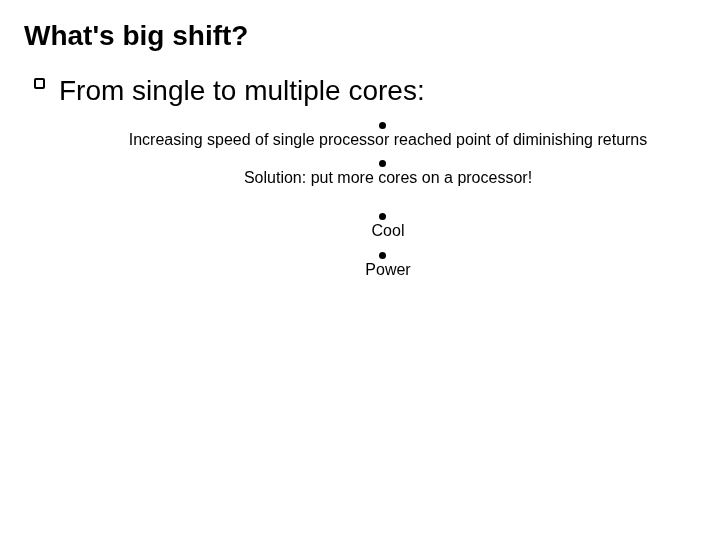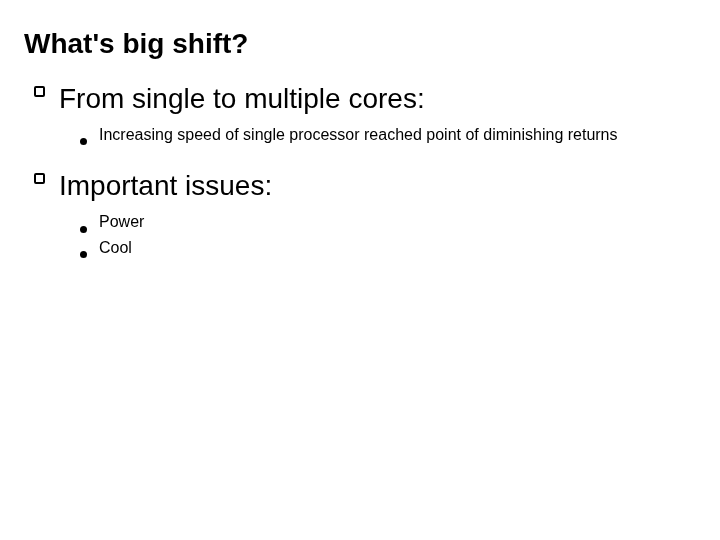--- a/index.html
+++ b/index.html
@@ -8,21 +8,21 @@
     width: 720px;
     height: 540px;
     background: #fff;
     font-family: Arial, Helvetica, sans-serif;
     color: #000;
   }
   .slide {
     box-sizing: border-box;
     width: 720px;
     height: 540px;
-    padding: 28px 24px 24px 24px;
+    padding: 20px 24px 24px 24px;
   }
   .title {
     font-size: 28px;
     font-weight: bold;
     margin: 0 0 20px 0;
   }
   .level1 {
     display: flex;
     align-items: flex-start;
     margin: 8px 0 6px 10px;
@@ -33,23 +33,24 @@
     height: 11px;
     border: 2px solid #000;
     border-radius: 2px;
     margin-top: 6px;
     margin-right: 14px;
     flex: 0 0 auto;
     box-sizing: border-box;
   }
   .level2 {
     display: flex;
-    align-items: flex-end;
+    align-items: center;
     margin: 4px 0 4px 56px;
     font-size: 16px;
+    flex-direction: column;
   }
   .level2 .dot {
     width: 7px;
     height: 7px;
     background: #000;
     border-radius: 50%;
     margin-top: 6px;
     margin-right: 12px;
     flex: 0 0 auto;
   }
@@ -67,28 +68,28 @@
   <h1 class="title">What's big shift?</h1>
 
   <div class="level1">
     <span class="bullet"></span>
     <span class="text">From single to multiple cores:</span>
   </div>
   <div class="level2">
     <span class="dot"></span>
     <span class="text">Increasing speed of single processor reached point of diminishing returns</span>
   </div>
+  <div class="level2">
+    <span class="dot"></span>
+    <span class="text">Solution: put more cores on a processor!</span>
+  </div>
 
   <div class="group-gap"></div>
 
-  <div class="level1">
-    <span class="bullet"></span>
-    <span class="text">Important issues:</span>
+  <div class="level2">
+    <span class="dot"></span>
+    <span class="text">Cool</span>
   </div>
   <div class="level2">
     <span class="dot"></span>
     <span class="text">Power</span>
   </div>
-  <div class="level2">
-    <span class="dot"></span>
-    <span class="text">Cool</span>
-  </div>
 </div>
 
 </body></html>

